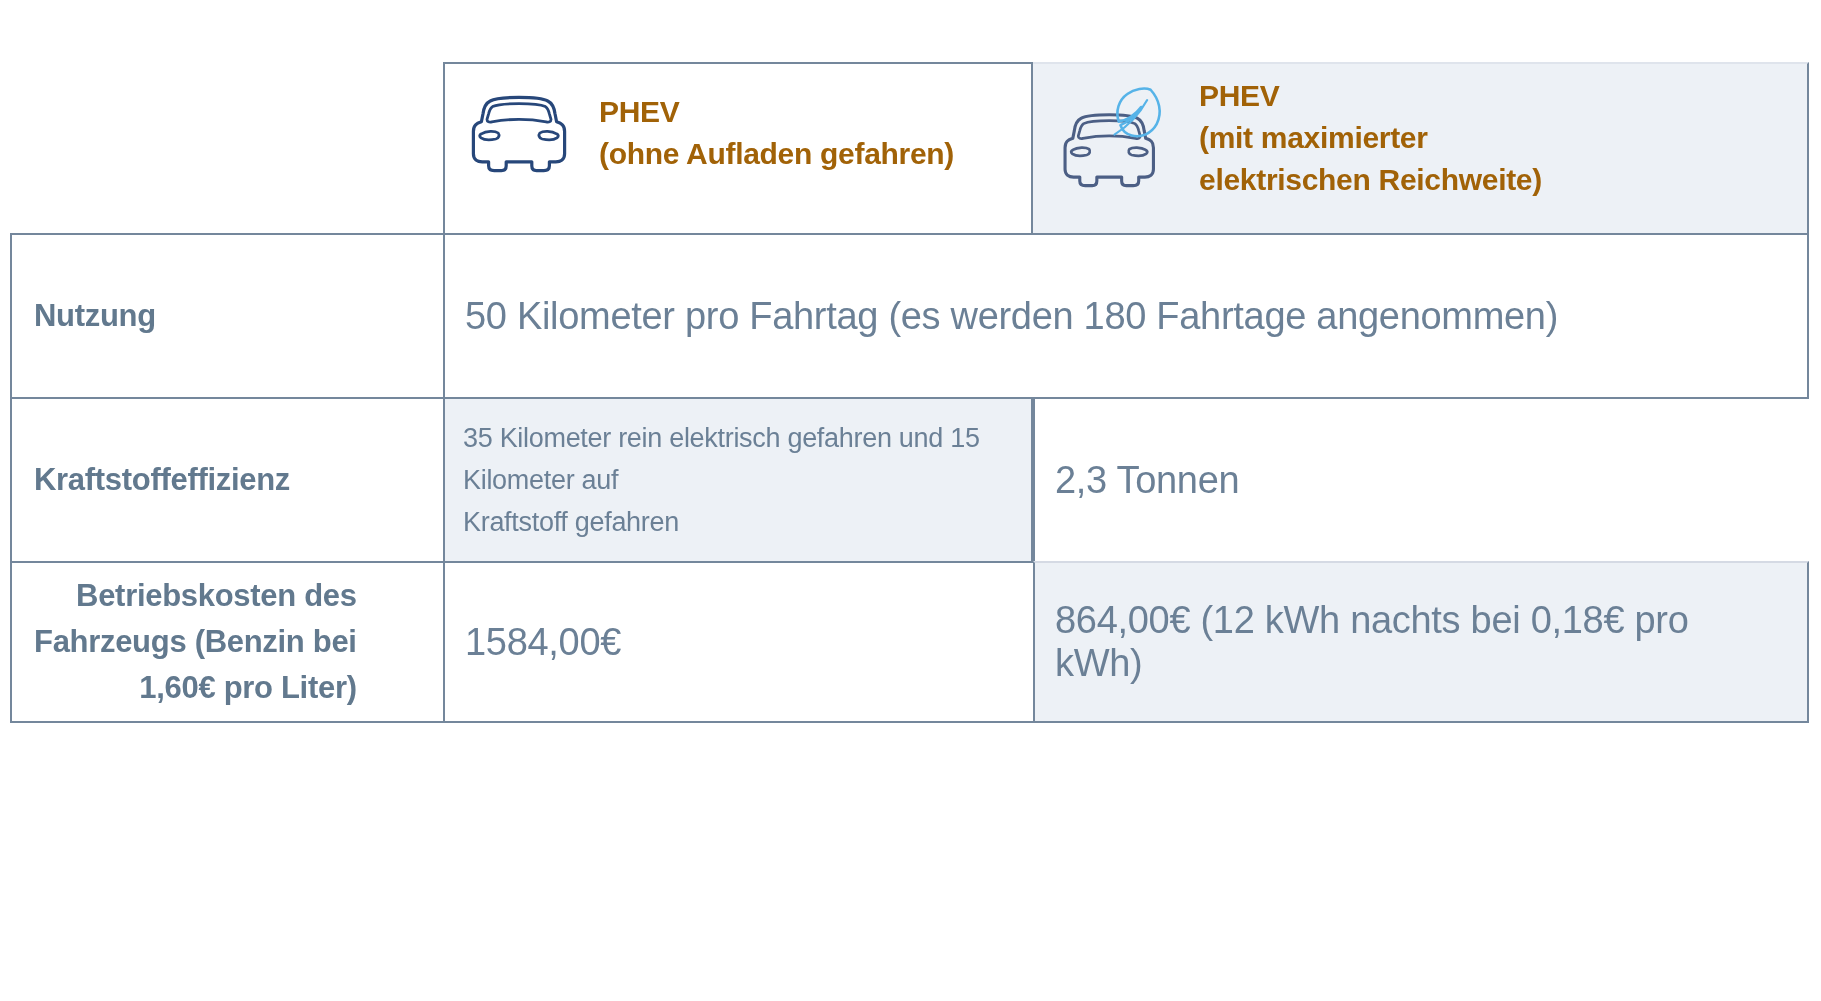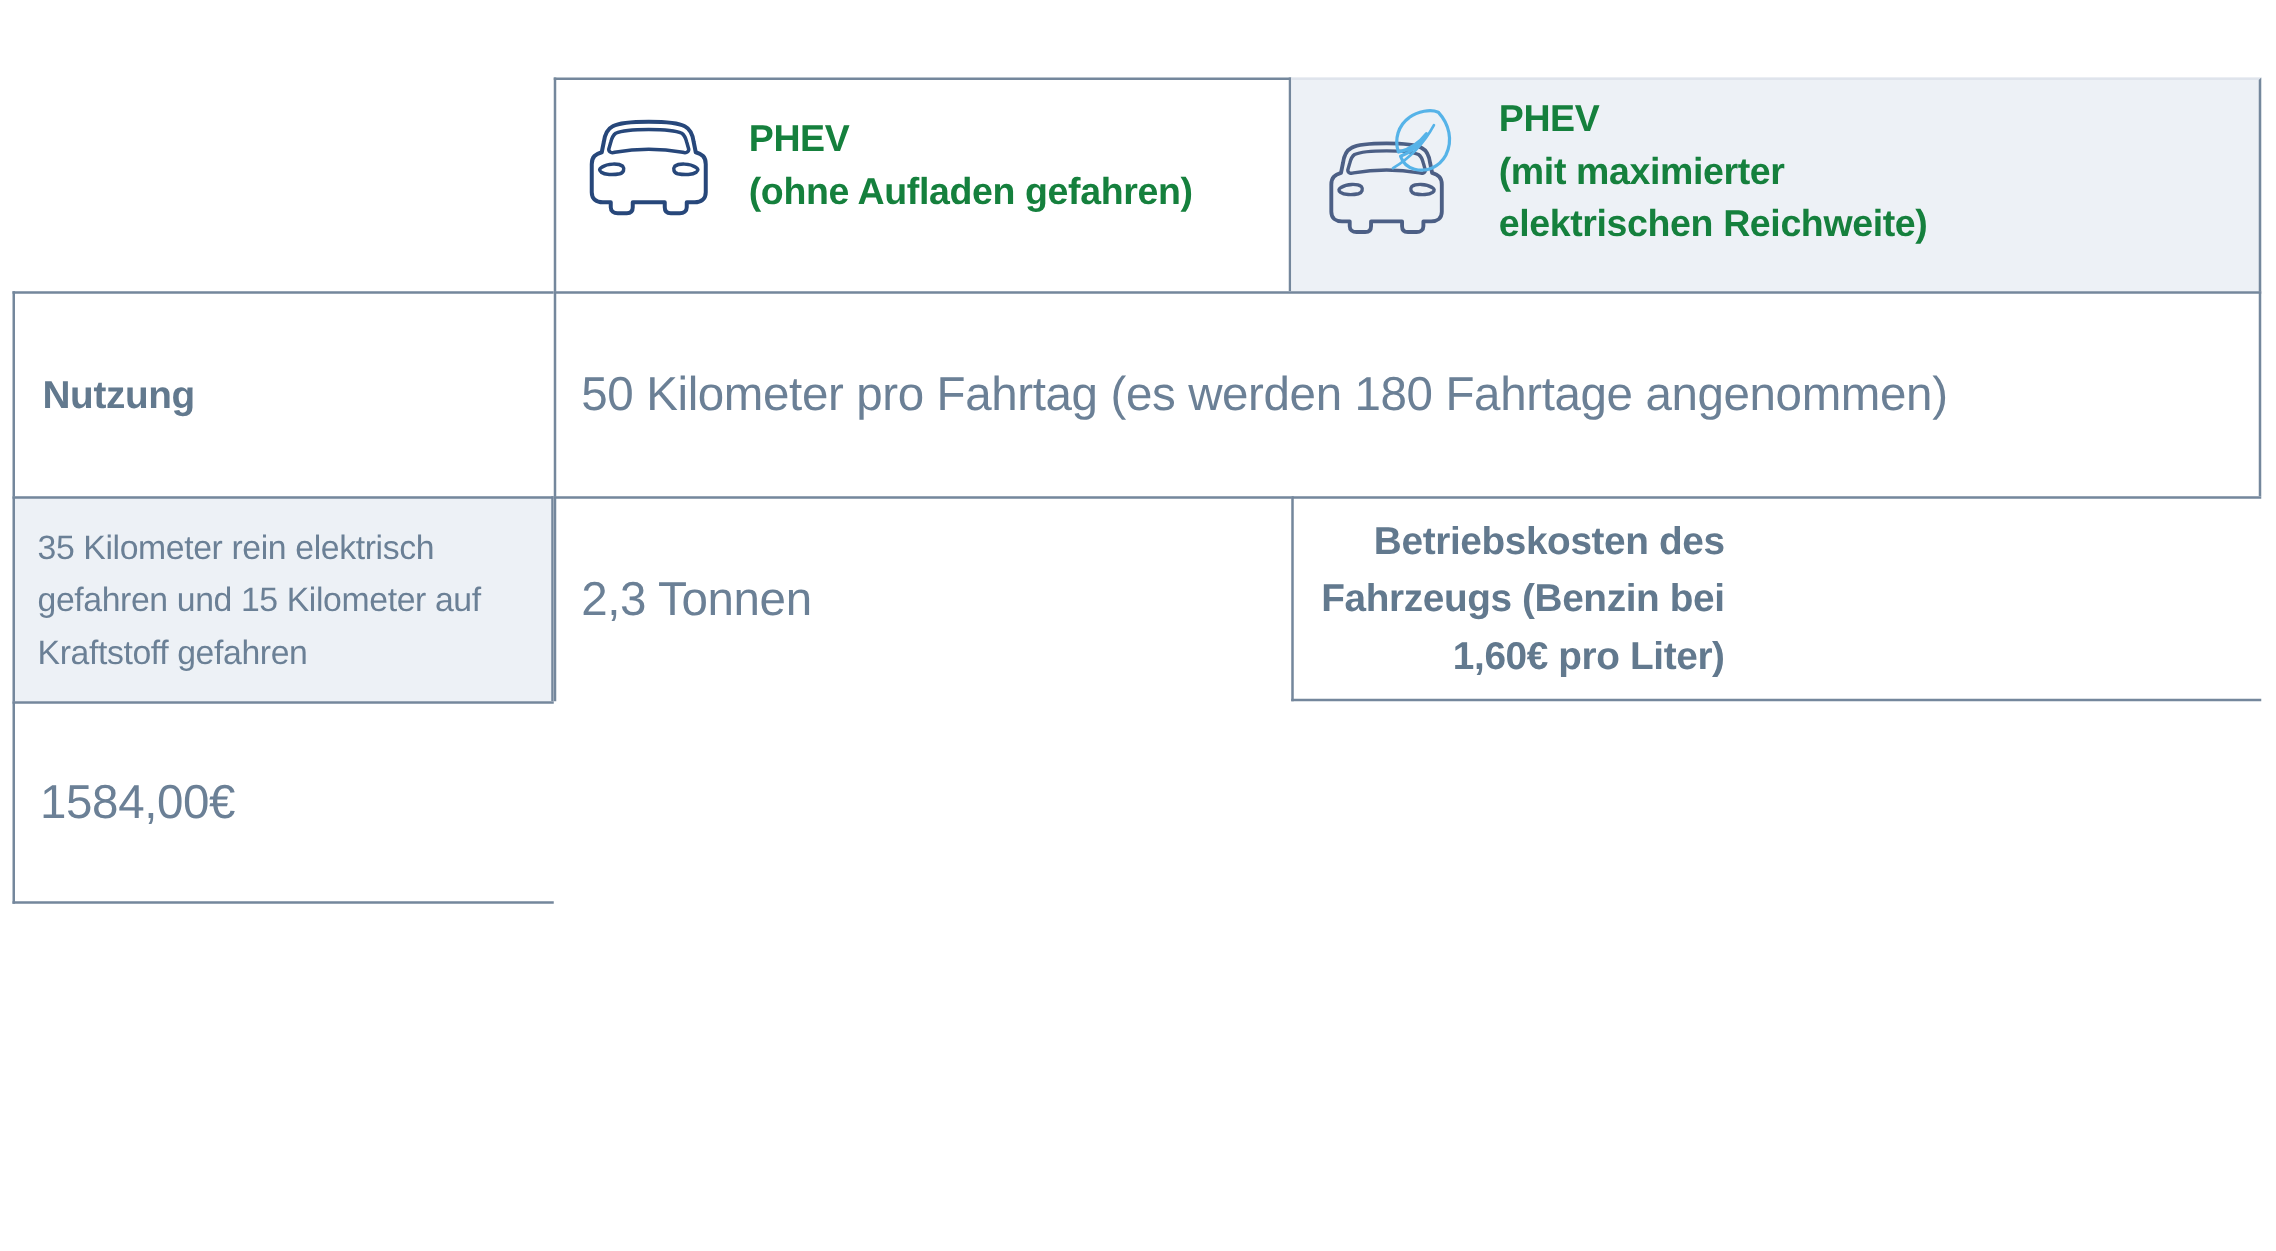--- a/index.html
+++ b/index.html
@@ -24,21 +24,21 @@
   .br{ border-right:2px solid #74879c; }
   .bb{ border-bottom:2px solid #74879c; }
   .bt-med{ border-top:2px solid #a9b4c3; }
   .bt-lite{ border-top:2px solid #d5dae4; }
   .bt-faint{ border-top:2px solid #dfe4ec; }
 
   
   .head{ gap:32px; }
   .head1{ padding:16px 10px 48px 26px; }
   .head2{ padding:8px 10px 30px 28px; gap:26px; }
-  .htext{ font-weight:bold; font-size:30px; line-height:42px; color:#15803d; white-space:pre-line; }
+  .htext{ font-weight:bold; font-size:30px; line-height:42px; color:#a16207; white-space:pre-line; }
 
   
   .label{ font-weight:bold; font-size:31px; line-height:46px; color:#62798e; padding-left:22px; padding-right:30px;text-align:right; }
   .val{ font-size:38px; padding-left:20px; padding-right:24px; }
   .val2{ font-size:27px; line-height:42px; padding-left:18px; padding-right:40px; }
   .span2{ grid-column:2 / span 2; }
 
   svg{ display:block; flex:none; }
 </style>
 </head>
@@ -73,23 +73,25 @@
       </g>
     </svg>
     <div class="htext">PHEV
 (mit maximierter
 elektrischen Reichweite)</div>
   </div>
 
   <div class="cell label pre bl bt">Nutzung</div>
   <div class="cell val span2 bl bt br">50 Kilometer pro Fahrtag (es werden 180 Fahrtage angenommen)</div>
 
+  <div class="cell label pre bl bt">Kraftstoffeffizienz</div>
   <div class="cell val2 pre bgl bl bt br">35 Kilometer rein elektrisch gefahren und 15 Kilometer auf
 Kraftstoff gefahren</div>
 
   <div class="cell val bl bt">2,3 Tonnen</div>
 
   <div class="cell label pre bl bt bb">Betriebskosten des
 Fahrzeugs (Benzin bei
 1,60€ pro Liter)</div>
   <div class="cell val bl bt bb">1584,00€</div>
+  <div class="cell val bgl bl br bb bt-lite">864,00€ (12 kWh nachts bei 0,18€ pro kWh)</div>
 
 </div>
 
 </body></html>

